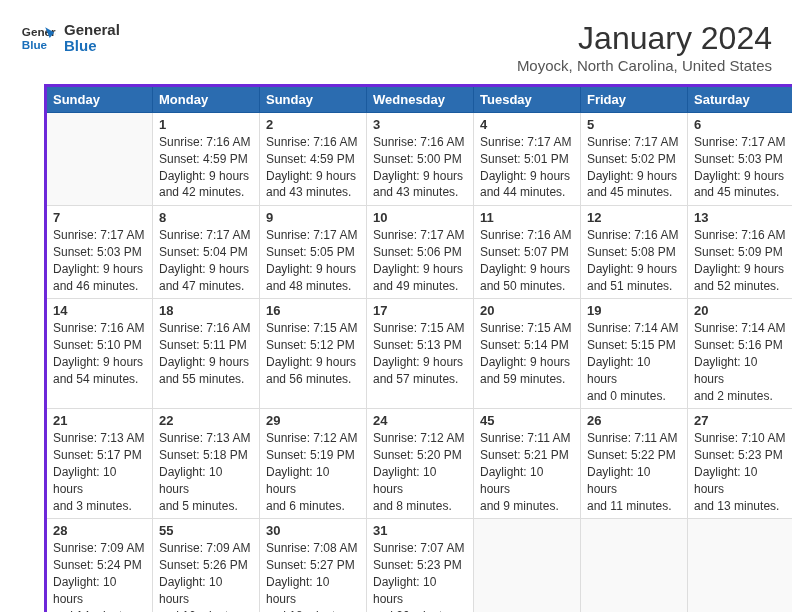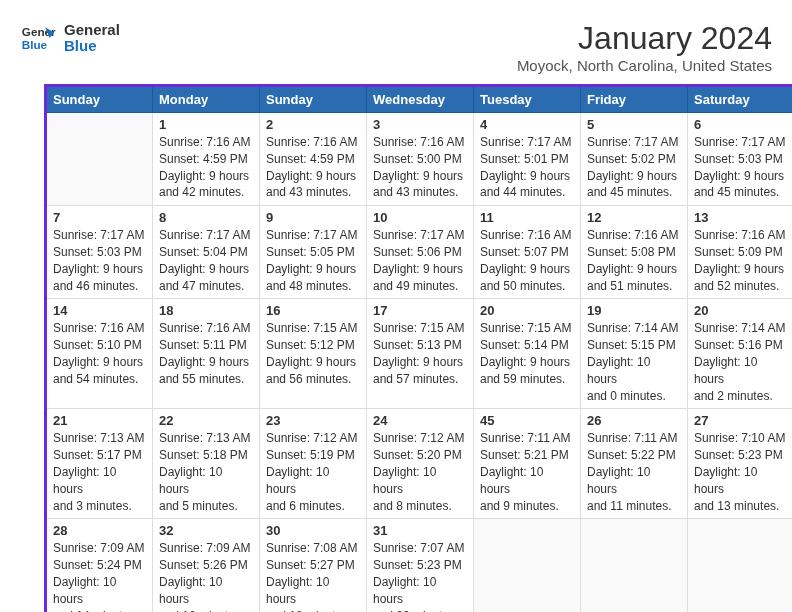--- a/index.html
+++ b/index.html
@@ -267,21 +267,21 @@
 and 3 minutes.</div>
         </td>
         <td>
           <span class="day-num">22</span>
           <div class="day-info" style="white-space: pre-line;">Sunrise: 7:13 AM
 Sunset: 5:18 PM
 Daylight: 10 hours
 and 5 minutes.</div>
         </td>
         <td>
-          <span class="day-num">23</span>
+          <span class="day-num">29</span>
           <div class="day-info" style="white-space: pre-line;">Sunrise: 7:12 AM
 Sunset: 5:19 PM
 Daylight: 10 hours
 and 6 minutes.</div>
         </td>
         <td>
           <span class="day-num">24</span>
           <div class="day-info" style="white-space: pre-line;">Sunrise: 7:12 AM
 Sunset: 5:20 PM
 Daylight: 10 hours
@@ -311,21 +311,21 @@
       </tr>
       <tr style="background: #fde047;">
         <td>
           <span class="day-num">28</span>
           <div class="day-info" style="white-space: pre-line;">Sunrise: 7:09 AM
 Sunset: 5:24 PM
 Daylight: 10 hours
 and 14 minutes.</div>
         </td>
         <td>
-          <span class="day-num">32</span>
+          <span class="day-num">55</span>
           <div class="day-info" style="white-space: pre-line;">Sunrise: 7:09 AM
 Sunset: 5:26 PM
 Daylight: 10 hours
 and 16 minutes.</div>
         </td>
         <td>
           <span class="day-num">30</span>
           <div class="day-info" style="white-space: pre-line;">Sunrise: 7:08 AM
 Sunset: 5:27 PM
 Daylight: 10 hours

